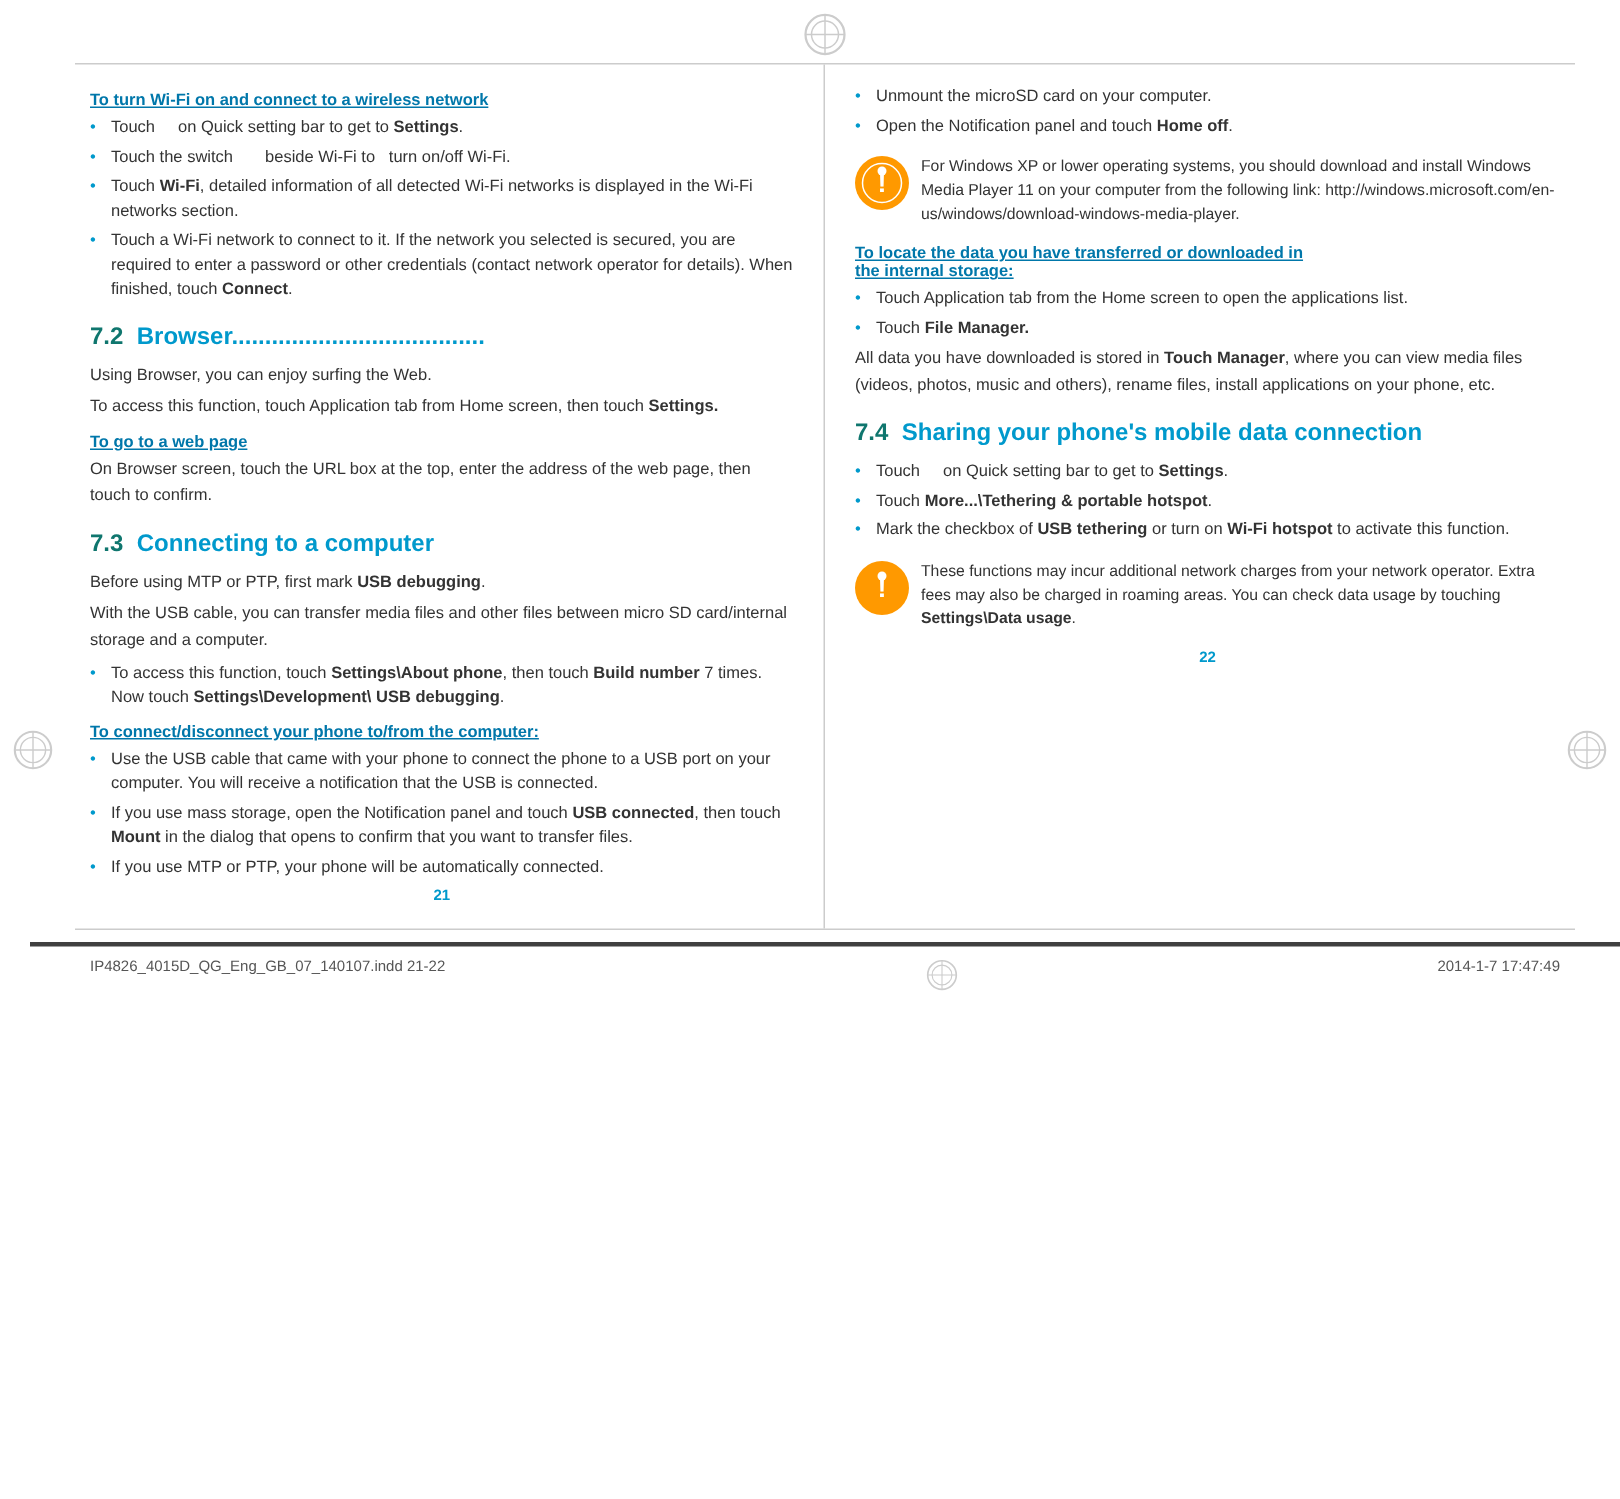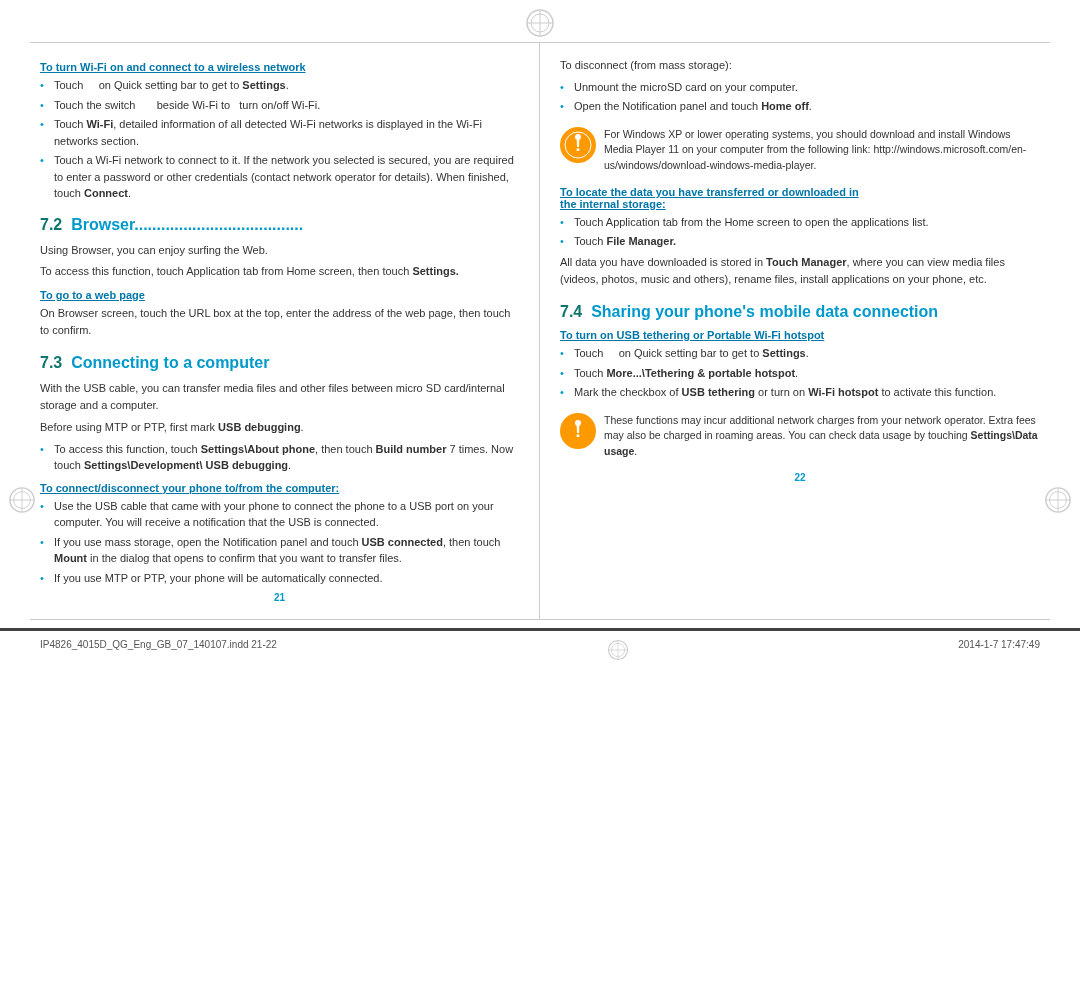--- a/index.html
+++ b/index.html
@@ -130,20 +130,21 @@
     }
     .right-compass {
       right: 8px;
       top: 50%;
       transform: translateY(-50%);
     }
     .outer-wrapper {
       position: relative;
       width: 1080px;
       min-height: 999px;
+      padding-left: 20px;
     }
     .top-border {
       border-top: 1px solid #ccc;
       margin: 0 30px;
     }
     .bottom-border {
       border-top: 1px solid #ccc;
       margin: 0 30px;
     }
     .inline-bold { font-weight: bold; }
@@ -230,24 +231,24 @@
       </p>
 
       <div class="sub-heading">To go to a web page</div>
       <p>On Browser screen, touch the URL box at the top, enter the address of the web page, then touch     to confirm.</p>
 
       <div class="section-heading-blue">
         <span class="section-number">7.3</span>
         &nbsp;<span>Connecting to a computer</span>
       </div>
 
-      <p>With the USB cable, you can transfer media files and other files between micro SD card/internal storage and a computer.</p>
       <p>
         <span>Before using MTP or PTP, first mark </span><span class="inline-bold">USB debugging</span><span>.</span>
       </p>
+      <p>With the USB cable, you can transfer media files and other files between micro SD card/internal storage and a computer.</p>
 
       <div class="bullet-item">
         <span class="bullet">•</span>
         <span class="bullet-text">
           To access this function, touch <span class="inline-bold">Settings\About phone</span>, then touch <span class="inline-bold">Build number</span> 7 times. Now touch <span class="inline-bold">Settings\Development\ USB debugging</span>.
         </span>
       </div>
 
       <div class="sub-heading">To connect/disconnect your phone to/from the computer:</div>
 
@@ -271,21 +272,20 @@
           If you use MTP or PTP, your phone will be automatically connected.
         </span>
       </div>
 
       <div class="page-number">21</div>
 
     </div>
 
     <div class="right-column">
 
-      <p>To disconnect (from mass storage):</p>
 
       <div class="bullet-item">
         <span class="bullet">•</span>
         <span class="bullet-text">
           Unmount the microSD card on your computer.
         </span>
       </div>
 
       <div class="bullet-item">
         <span class="bullet">•</span>
@@ -329,21 +329,20 @@
       <p>
         All data you have downloaded is stored in <span class="inline-bold">Touch Manager</span>, where you can view media files (videos, photos, music and others), rename files, install applications on your phone, etc.
       </p>
 
       <div class="section-heading-blue">
         <span class="section-number">7.4</span>
         &nbsp;<span>Sharing your phone's mobile data connection</span>
       </div>
 
 
-      <div class="sub-heading">To turn on USB tethering or Portable Wi-Fi hotspot</div>
 
       <div class="bullet-item">
         <span class="bullet">•</span>
         <span class="bullet-text">
           Touch &nbsp;&nbsp;&nbsp; on Quick setting bar to get to <span class="inline-bold">Settings</span>.
         </span>
       </div>
 
       <div class="bullet-item">
         <span class="bullet">•</span>

